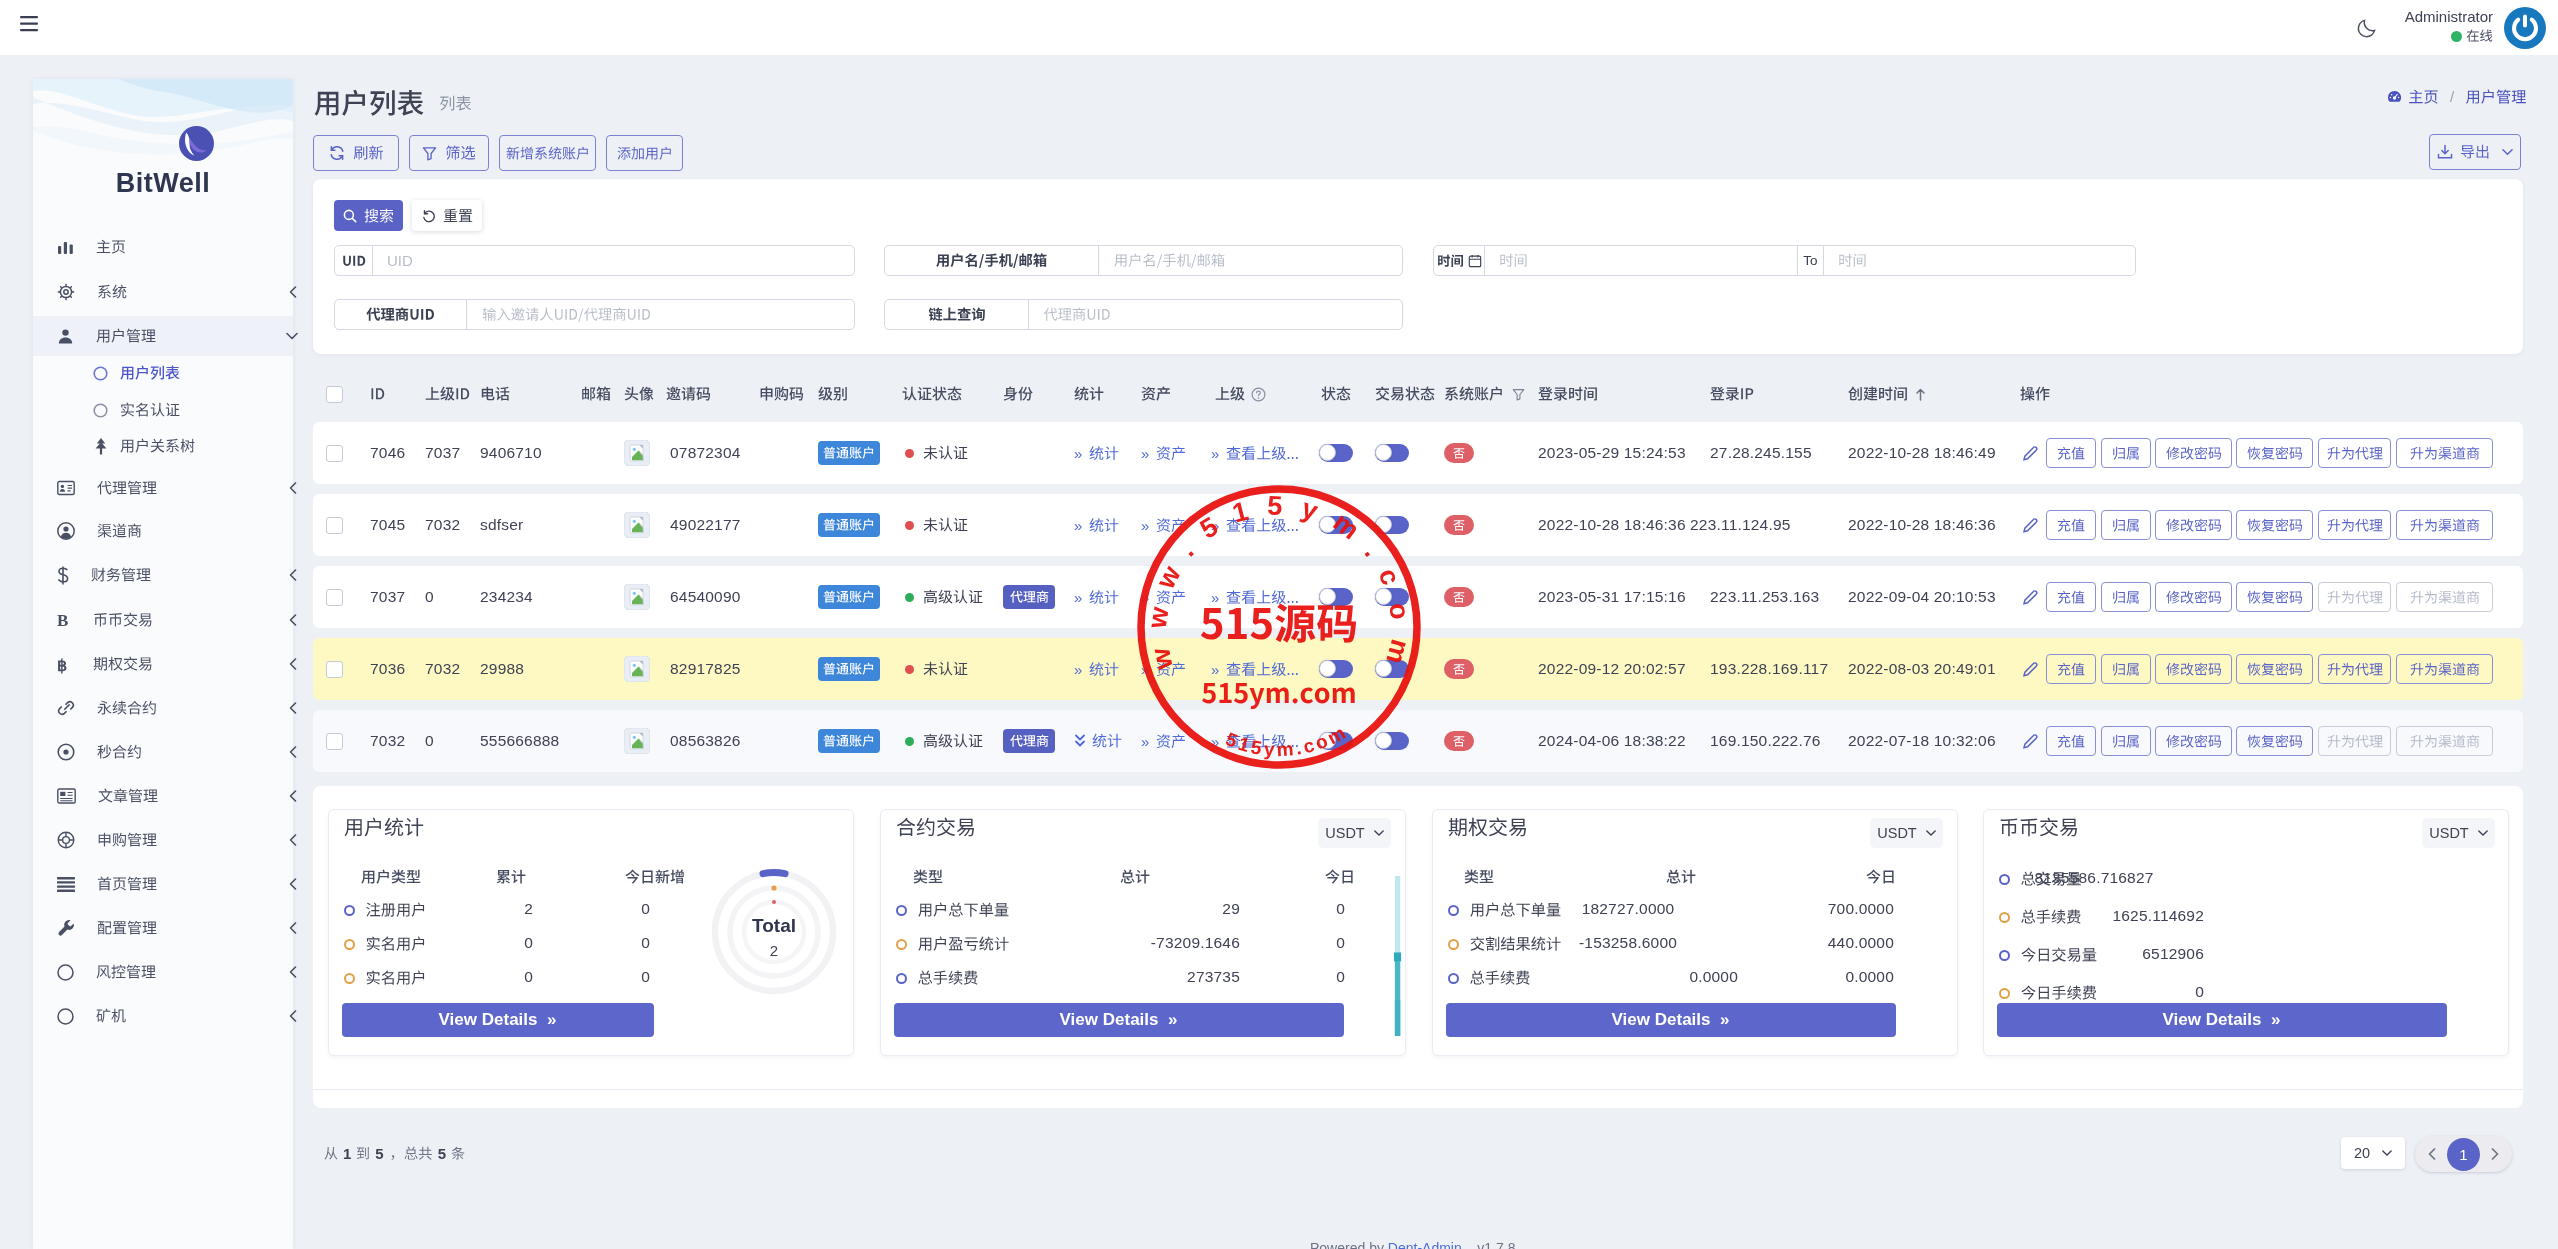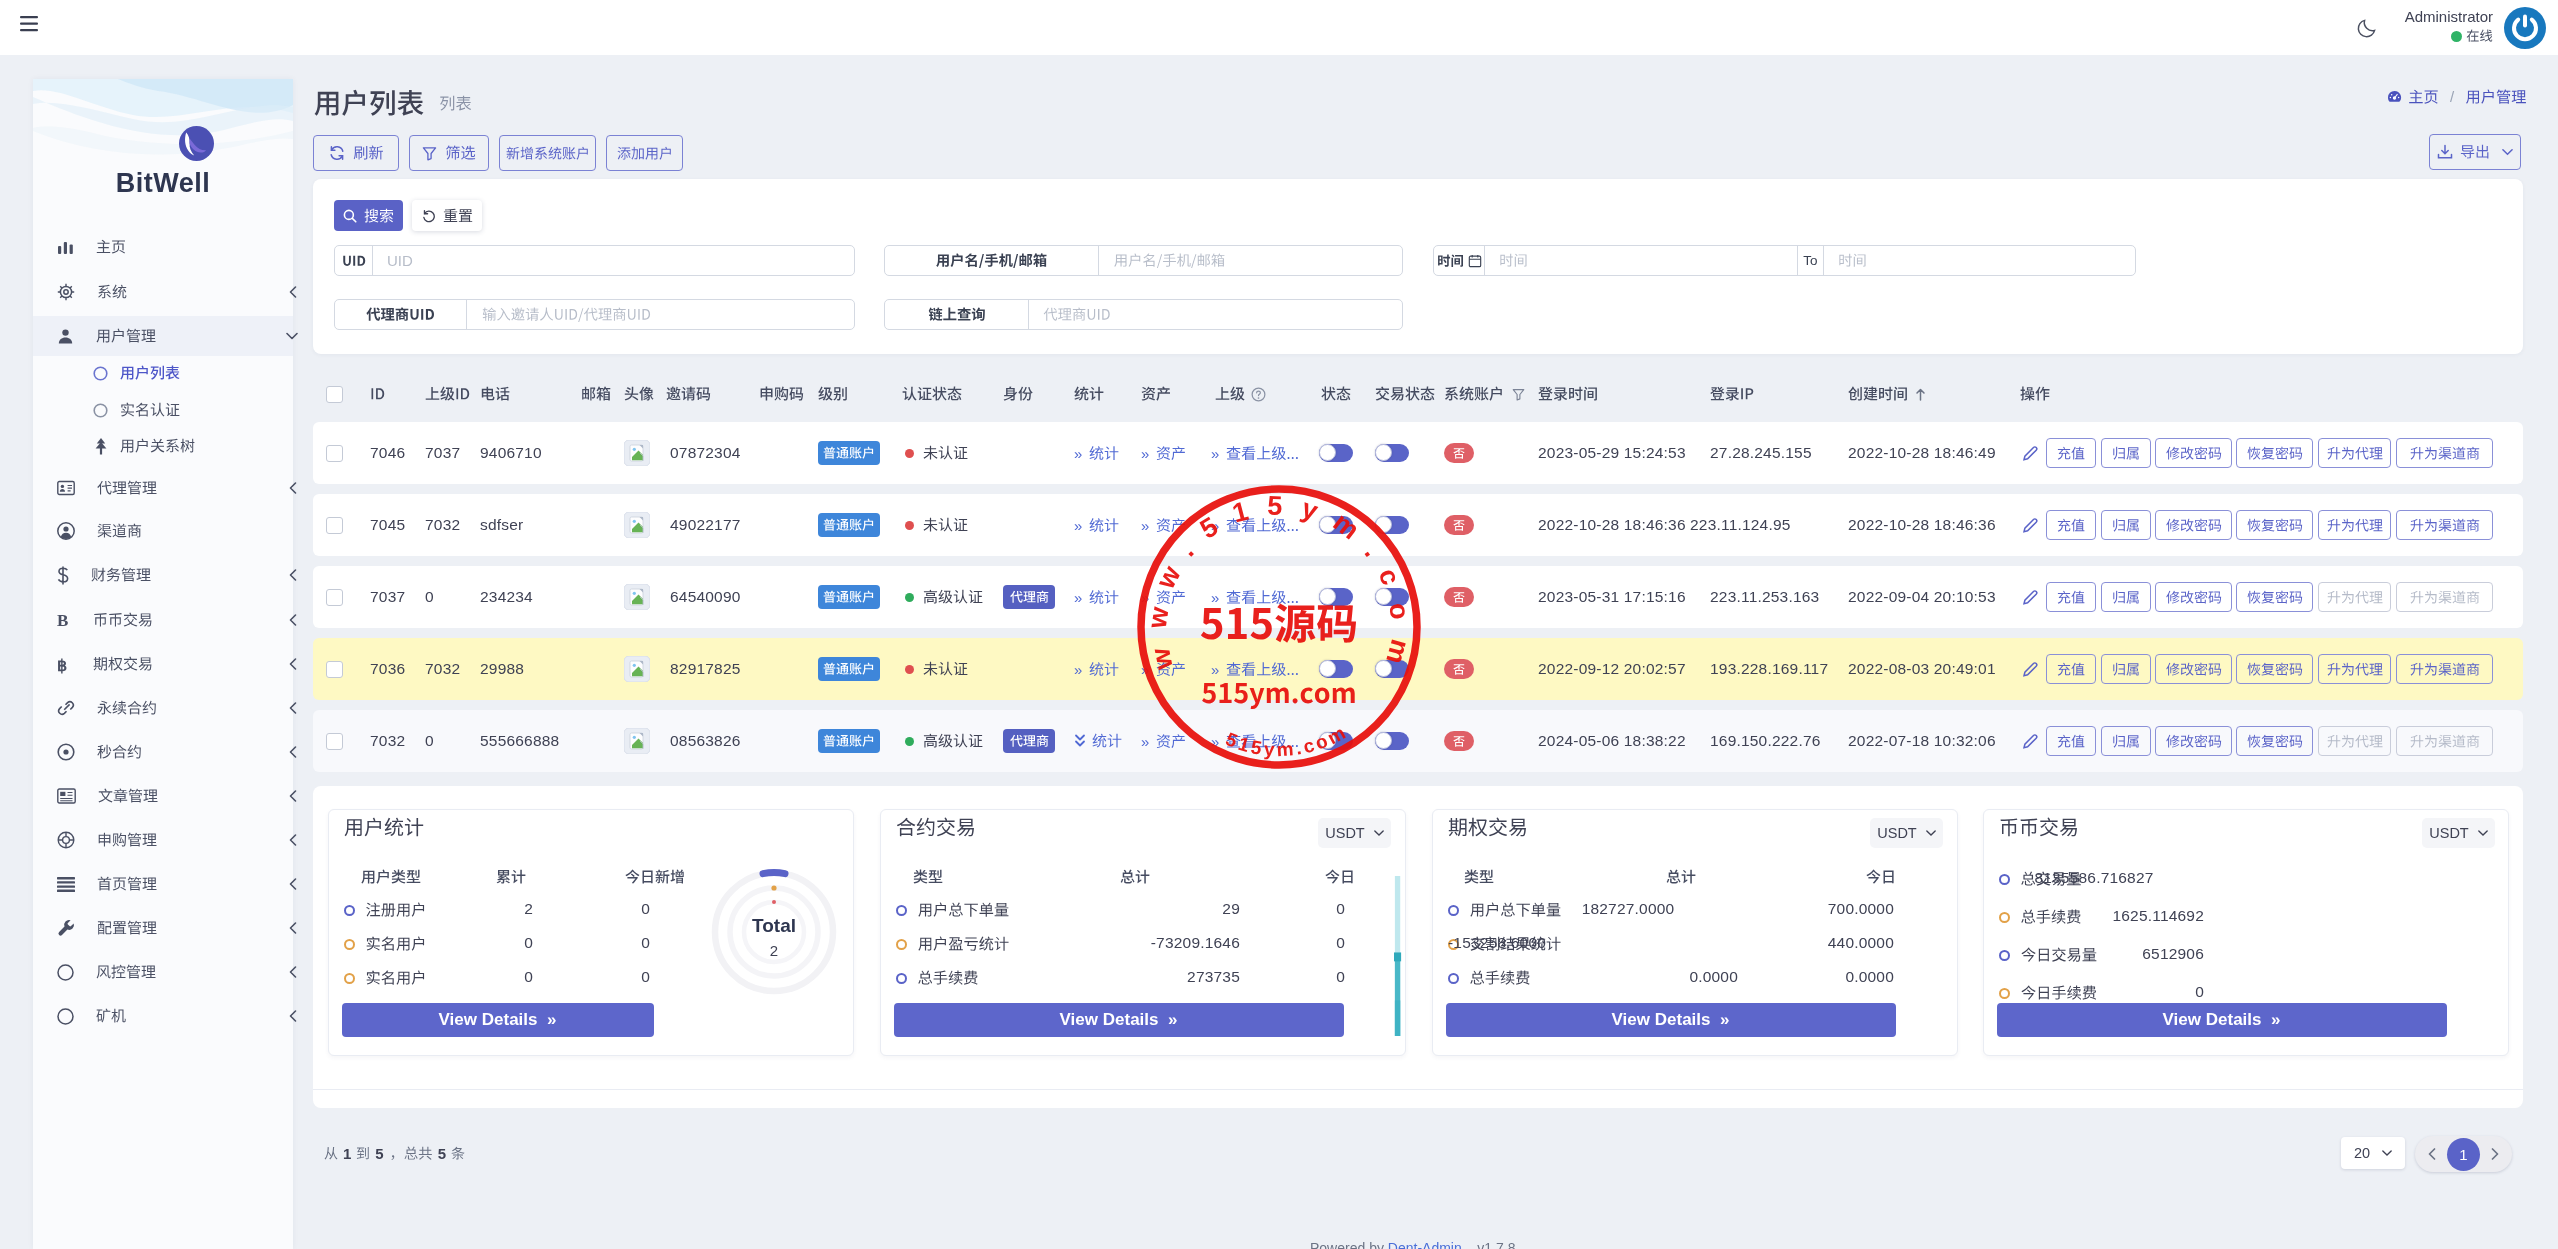--- a/index.html
+++ b/index.html
@@ -1037,21 +1037,21 @@
         <use href="#t64"></use>
       </svg>
     </div>
     <div class="tgl" style="left:1006px"></div>
     <div class="tgl" style="left:1062px"></div>
     <div class="no-badge" style="left:1131px">
       <svg class="zh" width="12" height="13" viewBox="0 0 12.0 12.6">
         <use href="#t65"></use>
       </svg>
     </div>
-    <div class="cell num" style="left:1225px">2024-05-06 18:38:22</div>
+    <div class="cell num" style="left:1225px">2024-04-06 18:38:22</div>
     <div class="cell num" style="left:1397px">169.150.222.76</div>
     <div class="cell num" style="left:1535px">2022-07-18 10:32:06</div>
     <div class="cell" style="left:1709px;height:16px"><svg width="17" height="17" viewBox="0 0 17 17">
         <g fill="none" stroke="#5a63c8" stroke-width="1.5">
           <path d="M11.5 2.5a1.9 1.9 0 0 1 2.7 2.7L5.6 13.8l-3.6.9.9-3.6z"></path>
         </g>
       </svg></div>
     <div class="abtn" style="left:1733px;width:50px">
       <svg class="zh" width="28" height="15" viewBox="0 0 28.0 14.7">
         <use href="#t66"></use>
@@ -1211,21 +1211,21 @@
   </div>
 <div class="abs" style="left:1518px;top:900px;width:220px;text-align:center"><span class="num">182727.0000</span></div>
 <div class="abs" style="left:1774px;top:900px;width:120px;text-align:right"><span class="num">700.0000</span></div>
 <div class="abs flexc" style="left:1448px;top:934px;height:20px">
     <span class="ring o"></span>
     <span style="width:10px"></span>
     <svg class="zh" width="93" height="16" viewBox="0 0 93.0 16.3">
       <use href="#t88"></use>
     </svg>
   </div>
-<div class="abs" style="left:1448px;top:934px;width:220px;text-align:left"><span class="num">-153258.6000</span></div>
+<div class="abs" style="left:1518px;top:934px;width:220px;text-align:center"><span class="num">-153258.6000</span></div>
 <div class="abs" style="left:1774px;top:934px;width:120px;text-align:right"><span class="num">440.0000</span></div>
 <div class="abs flexc" style="left:1448px;top:968px;height:20px">
     <span class="ring"></span>
     <span style="width:10px"></span>
     <svg class="zh" width="62" height="16" viewBox="0 0 62.0 16.3">
       <use href="#t86"></use>
     </svg>
   </div>
 <div class="abs" style="left:1518px;top:968px;width:220px;text-align:right"><span class="num">0.0000</span></div>
 <div class="abs" style="left:1774px;top:968px;width:120px;text-align:right"><span class="num">0.0000</span></div>

